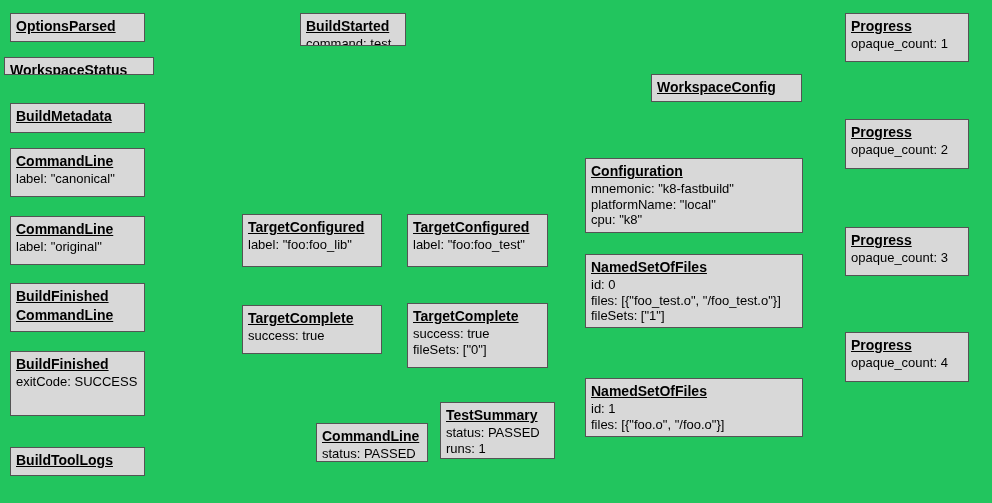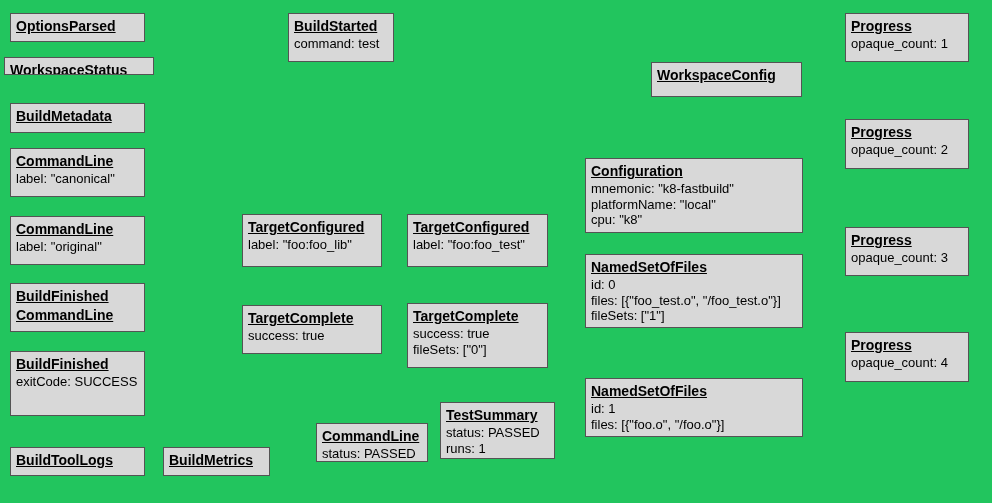--- a/index.html
+++ b/index.html
@@ -69,25 +69,22 @@
 
   <div class="node" style="left:10px; top:351px; width:135px; height:65px">
     <div class="node-title">BuildFinished</div>
     <div class="node-line">exitCode: SUCCESS</div>
   </div>
 
   <div class="node" style="left:10px; top:447px; width:135px; height:29px">
     <div class="node-title">BuildToolLogs</div>
   </div>
 
-  <div class="node" style="left:163px; top:447px; width:107px; height:29px">
-    <div class="node-title">BuildMetrics</div>
-  </div>
 
-  <div class="node" style="left:288px; top:13px; width:106px; height:49px">
+  <div class="node" style="left:300px; top:13px; width:106px; height:33px">
     <div class="node-title">BuildStarted</div>
     <div class="node-line">command: test</div>
   </div>
 
 
   <div class="node" style="left:242px; top:214px; width:140px; height:53px">
     <div class="node-title">TargetConfigured</div>
     <div class="node-line">label: "foo:foo_lib"</div>
   </div>
 
@@ -111,21 +108,21 @@
     <div class="node-title">CommandLine</div>
     <div class="node-line">status: PASSED</div>
   </div>
 
   <div class="node" style="left:440px; top:402px; width:115px; height:57px">
     <div class="node-title">TestSummary</div>
     <div class="node-line">status: PASSED</div>
     <div class="node-line">runs: 1</div>
   </div>
 
-  <div class="node" style="left:651px; top:62px; width:151px; height:35px">
+  <div class="node" style="left:651px; top:74px; width:151px; height:28px">
     <div class="node-title">WorkspaceConfig</div>
   </div>
 
   <div class="node" style="left:585px; top:158px; width:218px; height:75px">
     <div class="node-title">Configuration</div>
     <div class="node-line">mnemonic: "k8-fastbuild"</div>
     <div class="node-line">platformName: "local"</div>
     <div class="node-line">cpu: "k8"</div>
   </div>
 

